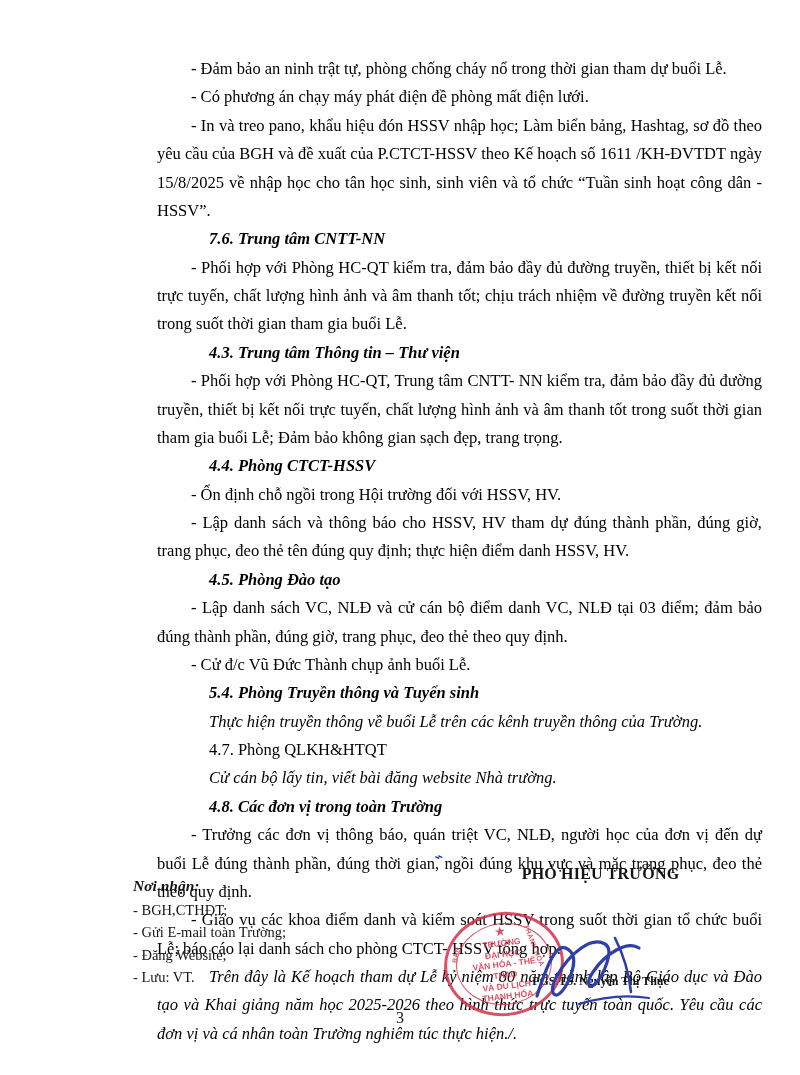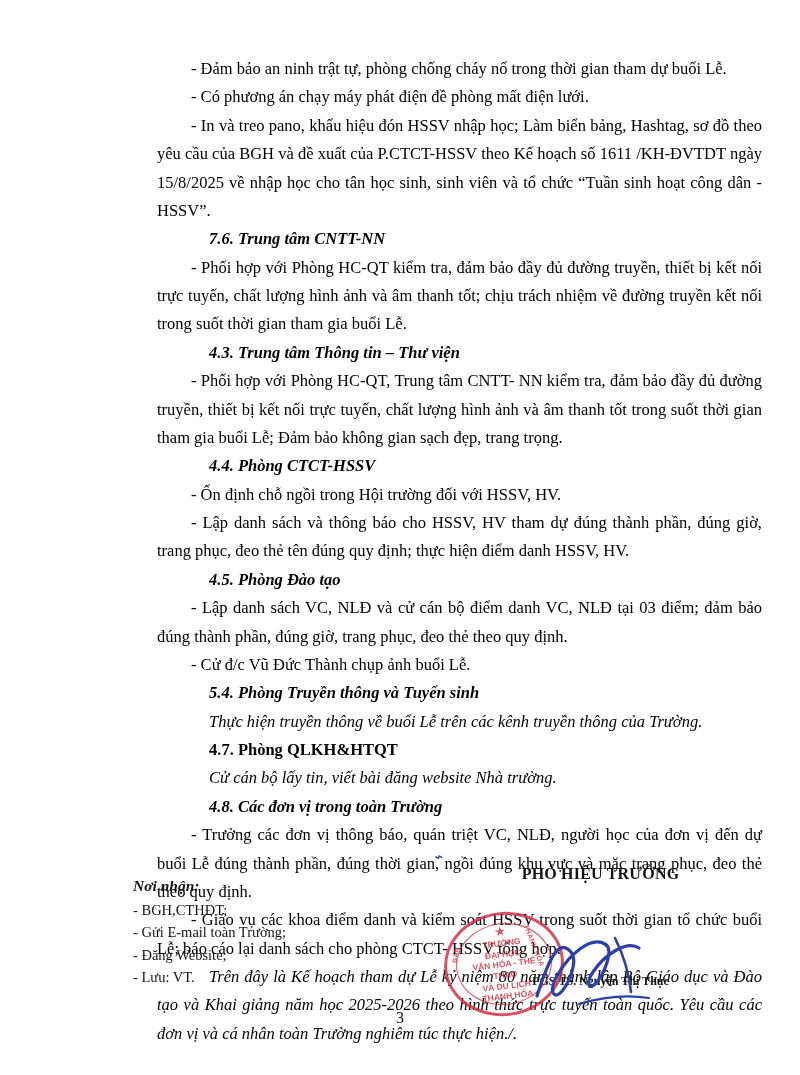--- a/index.html
+++ b/index.html
@@ -41,21 +41,21 @@
     text-indent: 52px;
     font-style: italic;
   }
   .heading {
     text-indent: 52px;
     font-weight: bold;
     font-style: italic;
   }
   .heading-plain {
     text-indent: 52px;
-    font-weight: bold;
+    font-weight: normal;
   }
   .sign-area {
     position: absolute;
     left: 133px;
     top: 862px;
     width: 605px;
     font-size: 15.5px;
     color: #141414;
   }
   .recv {

